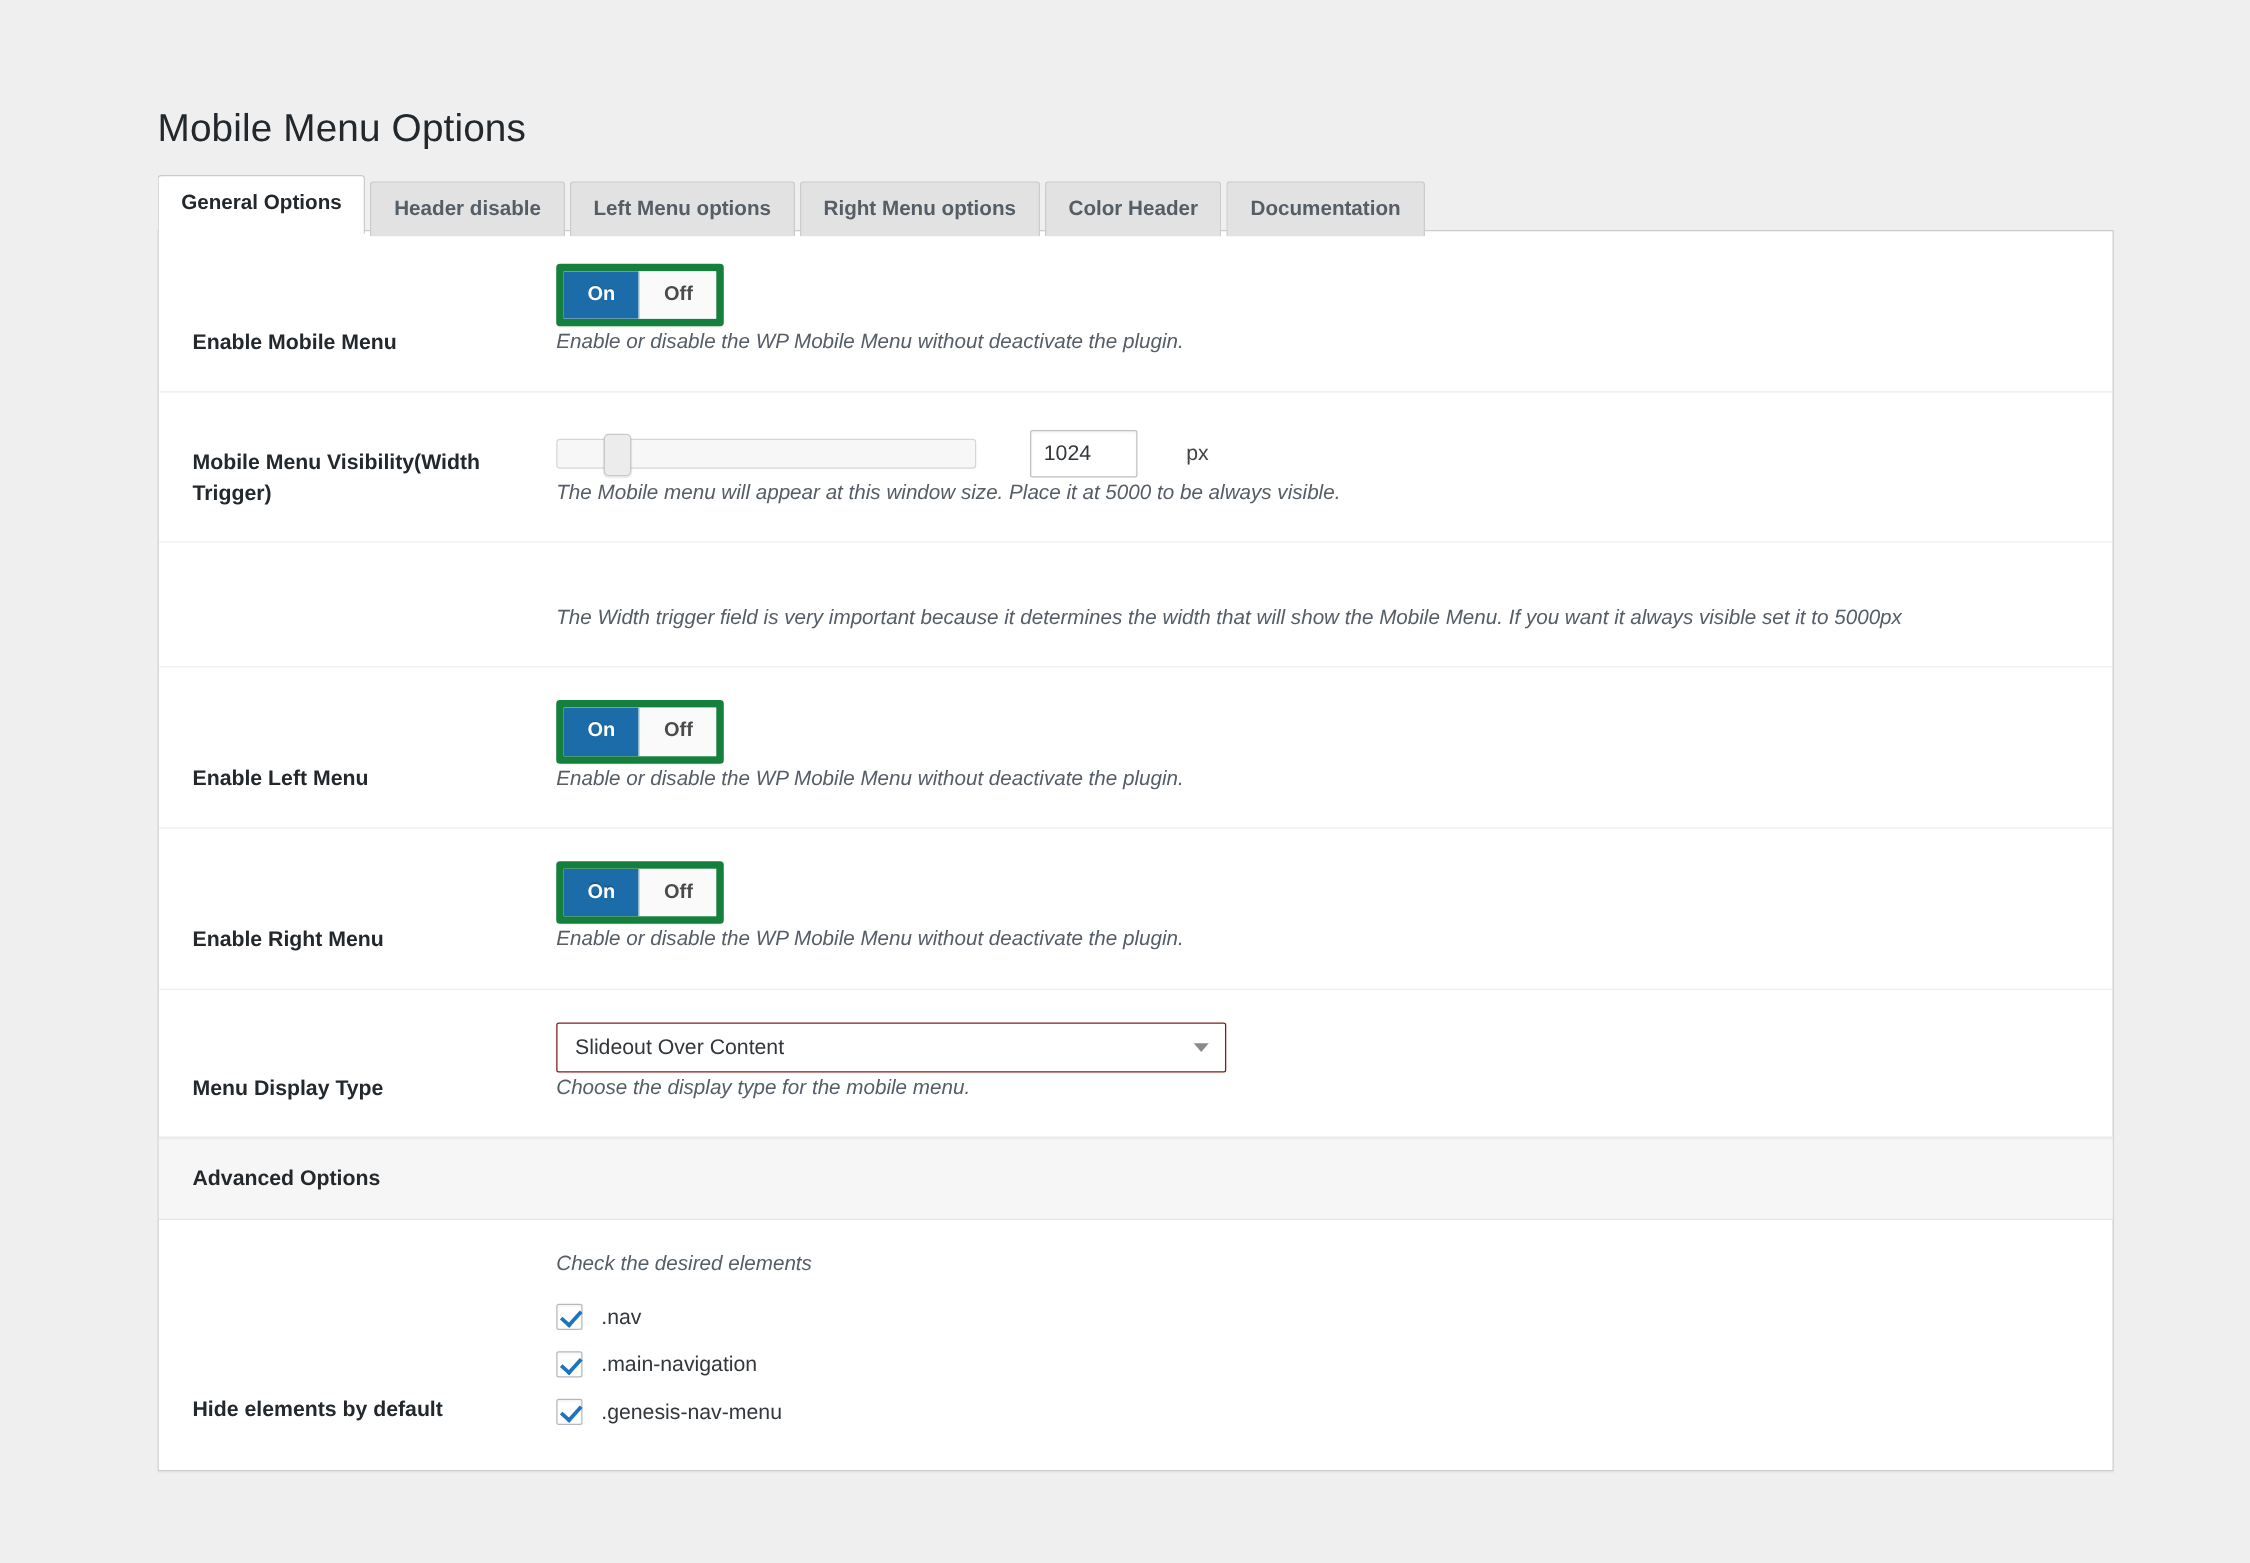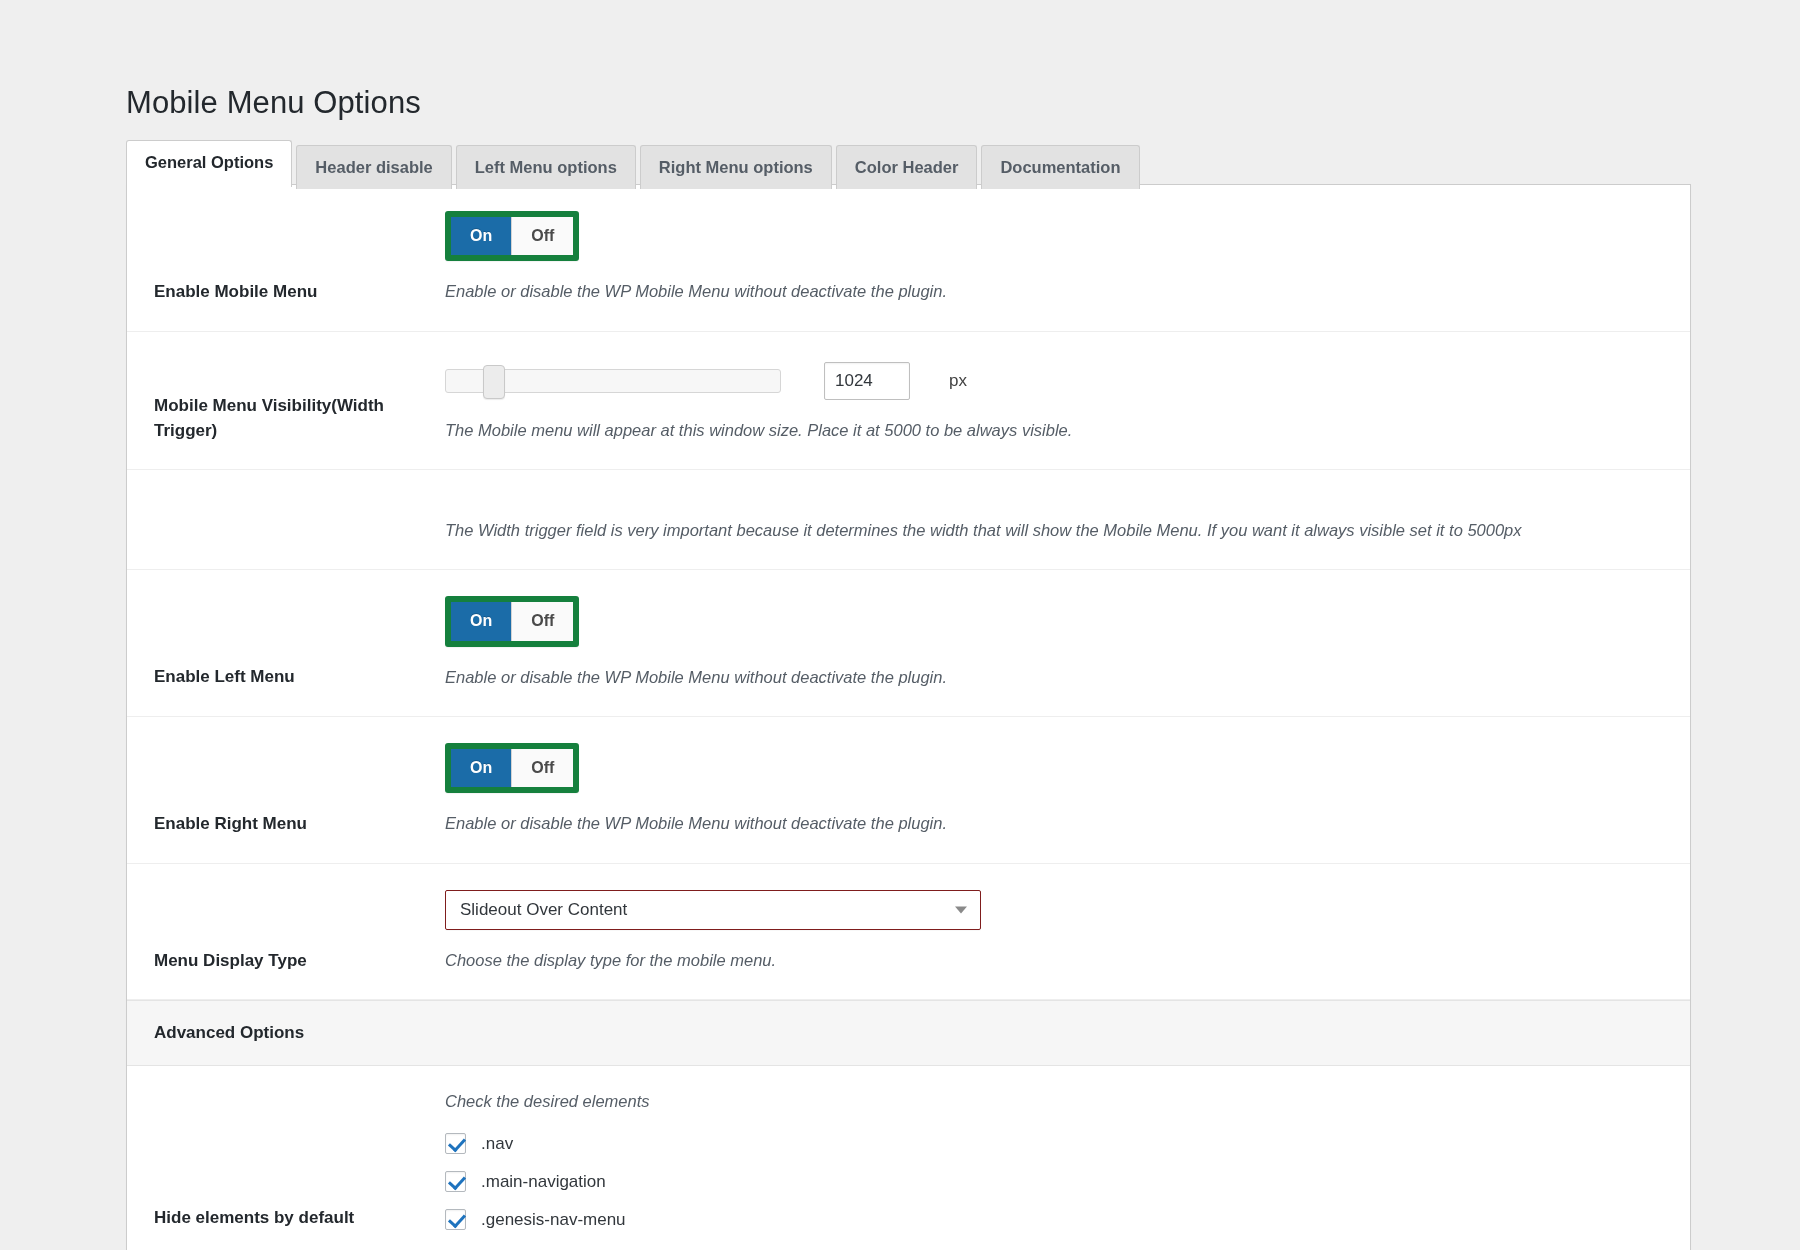--- a/index.html
+++ b/index.html
@@ -100,21 +100,20 @@
   .row-field {
     flex: 1;
     padding-right: 30px;
   }
 
   .desc {
     font-size: 16.5px;
     font-style: italic;
     color: #555d66;
     line-height: 1.55;
-    margin-top: 18px;
   }
 
   .desc-block {
     font-size: 16.5px;
     font-style: italic;
     color: #555d66;
     line-height: 1.62;
     max-width: 1215px;
     margin-top: 0;
   }

